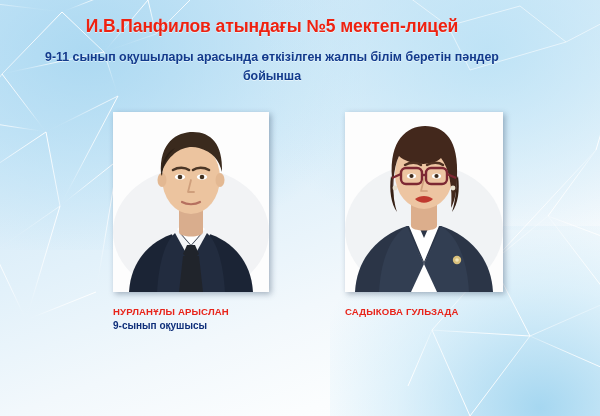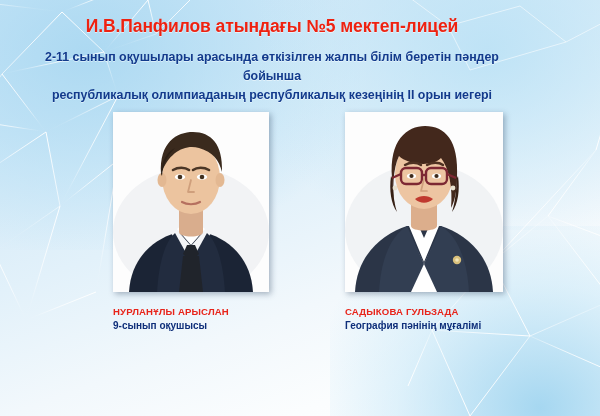--- a/index.html
+++ b/index.html
@@ -172,22 +172,21 @@
       <path d="M402 -8 L448 26 L520 6"></path>
       <path d="M448 26 L470 70"></path>
       <path d="M520 6 L566 42"></path>
       <path d="M470 70 L566 42"></path>
       <path d="M566 42 L612 18"></path>
     </g>
   </svg>
 
   <div class="header">
     <h1 class="title">И.В.Панфилов атындағы №5 мектеп-лицей</h1>
-    <p class="subtitle">2-11 сынып оқушылары арасында өткізілген жалпы білім беретін пәндер бойынша</p>
-    <p class="subtitle" style="padding-top:0">республикалық олимпиаданың республикалық кезеңінің  II орын иегері</p>
+    <p class="subtitle">9-11 сынып оқушылары арасында өткізілген жалпы білім беретін пәндер бойынша</p>
   </div>
 
   <div class="person person-left">
     <div class="photo">
       <svg width="156" height="180" viewBox="0 0 156 180" xmlns="http://www.w3.org/2000/svg">
         <rect x="0" y="0" width="156" height="180" fill="#fdfdfd"></rect>
         <ellipse cx="78" cy="120" rx="78" ry="64" fill="#f2f3f5"></ellipse>
 
         <path d="M16 180 C18 146 40 128 62 121 L94 121 C116 128 138 146 140 180 Z" fill="#1b2435"></path>
         <path d="M58 121 L78 152 L98 121 L92 118 L78 134 L64 118 Z" fill="#f4f5f7"></path>
@@ -271,17 +270,16 @@
         <circle cx="66.5" cy="64" r="2.1" fill="#3e2a1c"></circle>
         <circle cx="91.5" cy="64" r="2.1" fill="#3e2a1c"></circle>
 
         <path d="M79 67 L76 79 L82 79" stroke="#cf9f7c" stroke-width="1.7" fill="none" stroke-linecap="round" stroke-linejoin="round"></path>
 
         <path d="M70 87 C75 83 83 83 88 87 C83 92 75 92 70 87 Z" fill="#c0392f"></path>
       </svg>
     </div>
     <div class="caption caption-right">
       <div class="cap-name">САДЫКОВА ГУЛЬЗАДА</div>
-      <div class="cap-role">География пәнінің мұғалімі</div>
     </div>
   </div>
 
 </div>
 
 </body></html>

